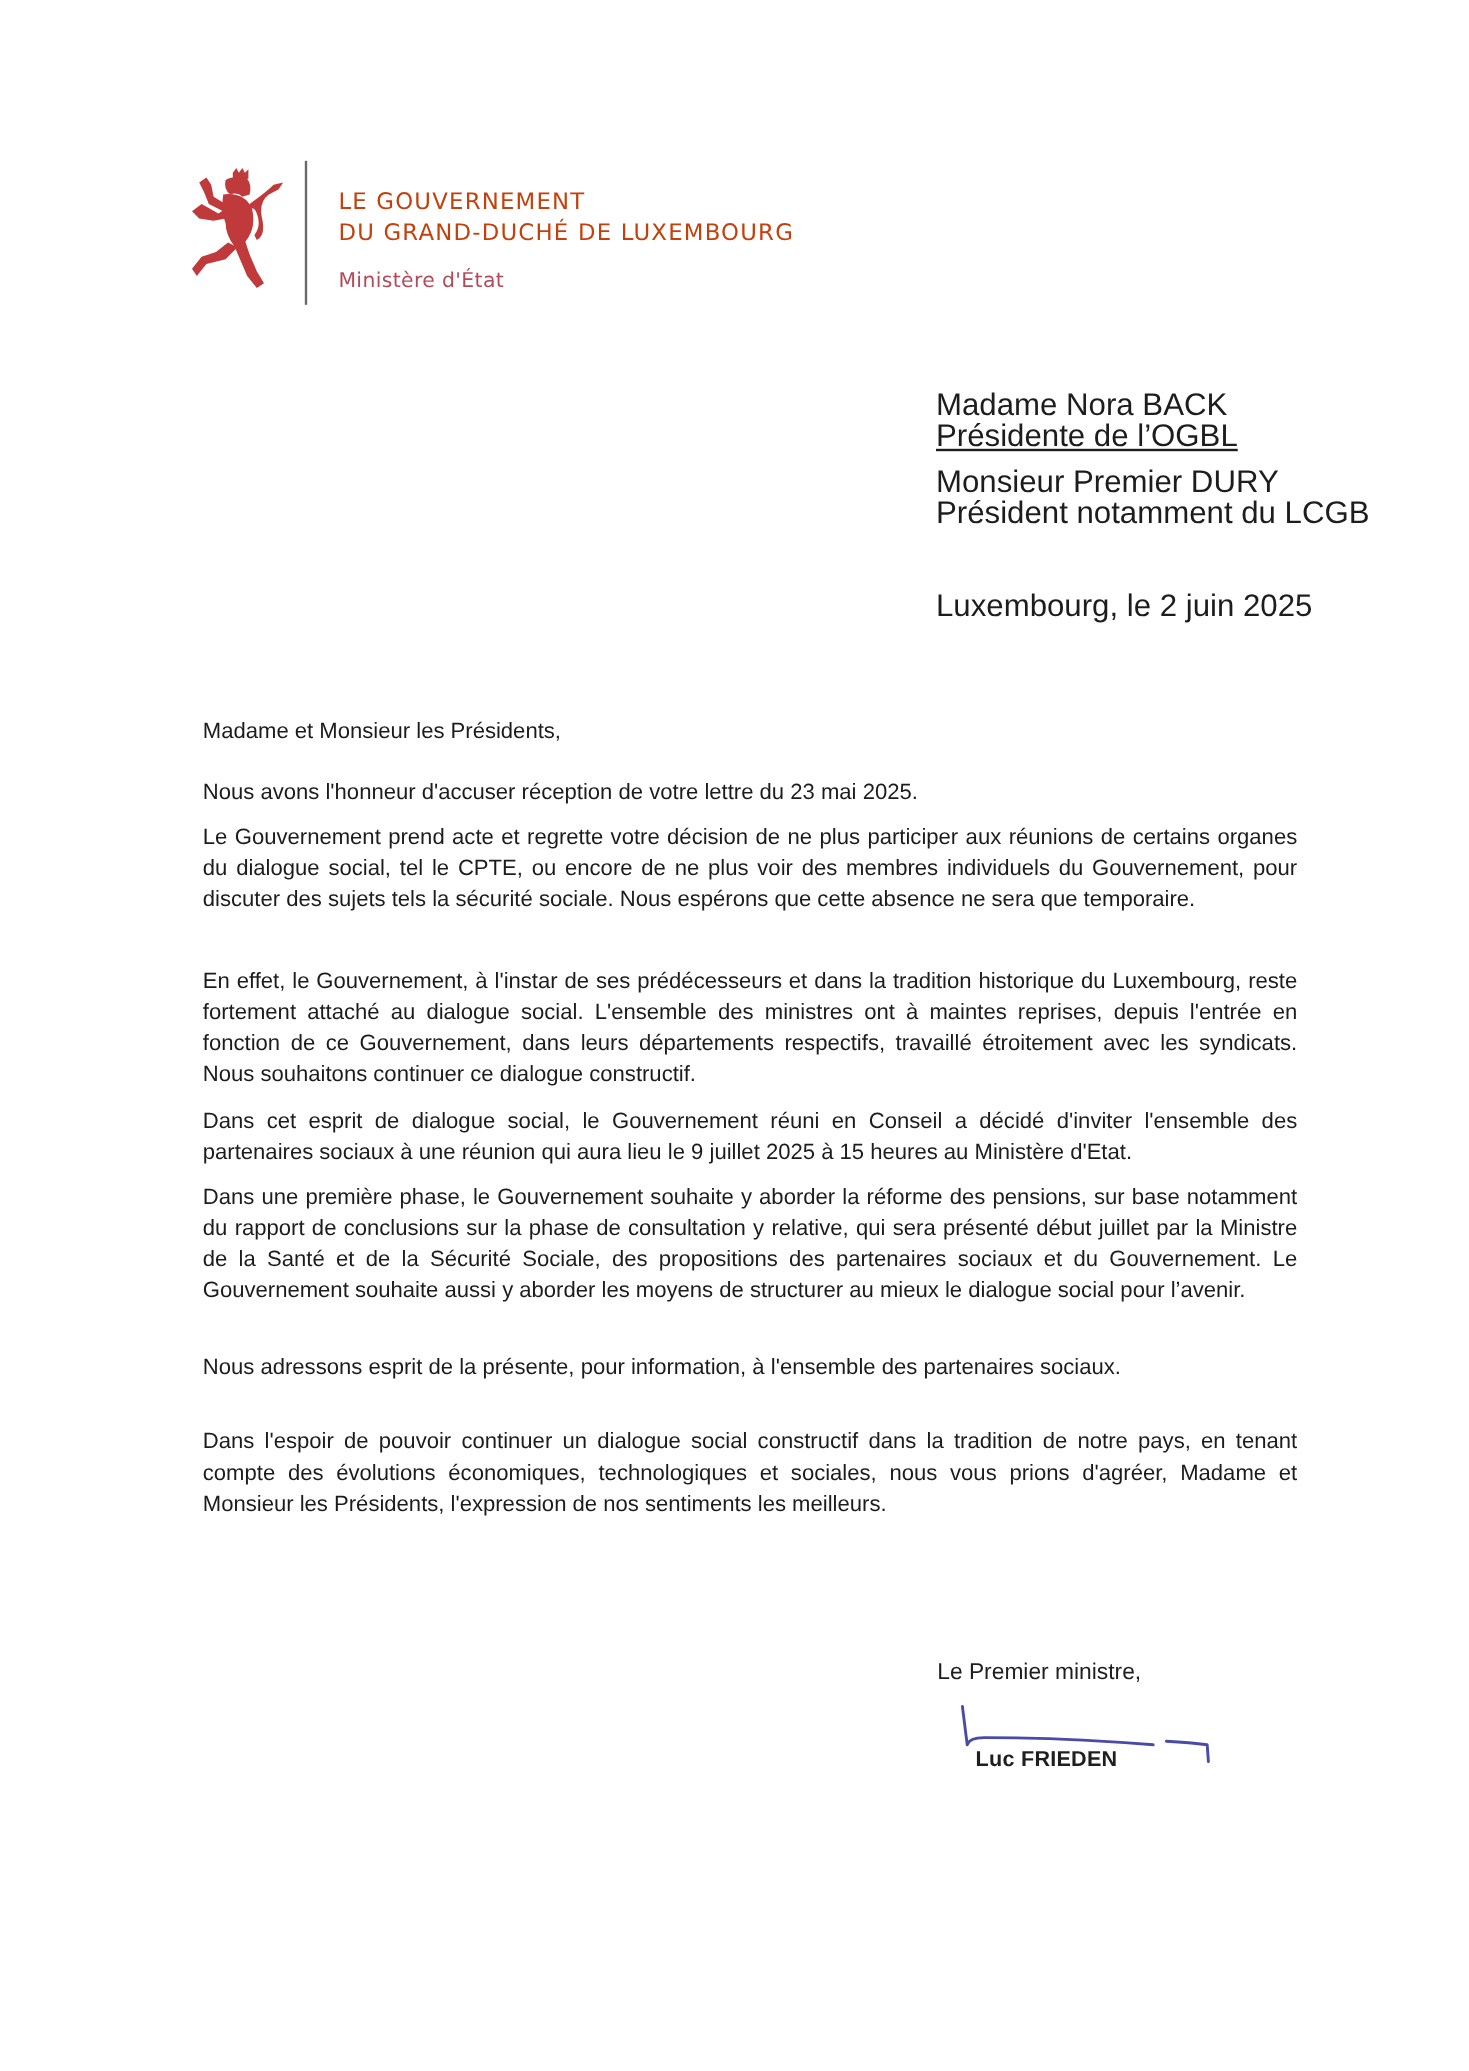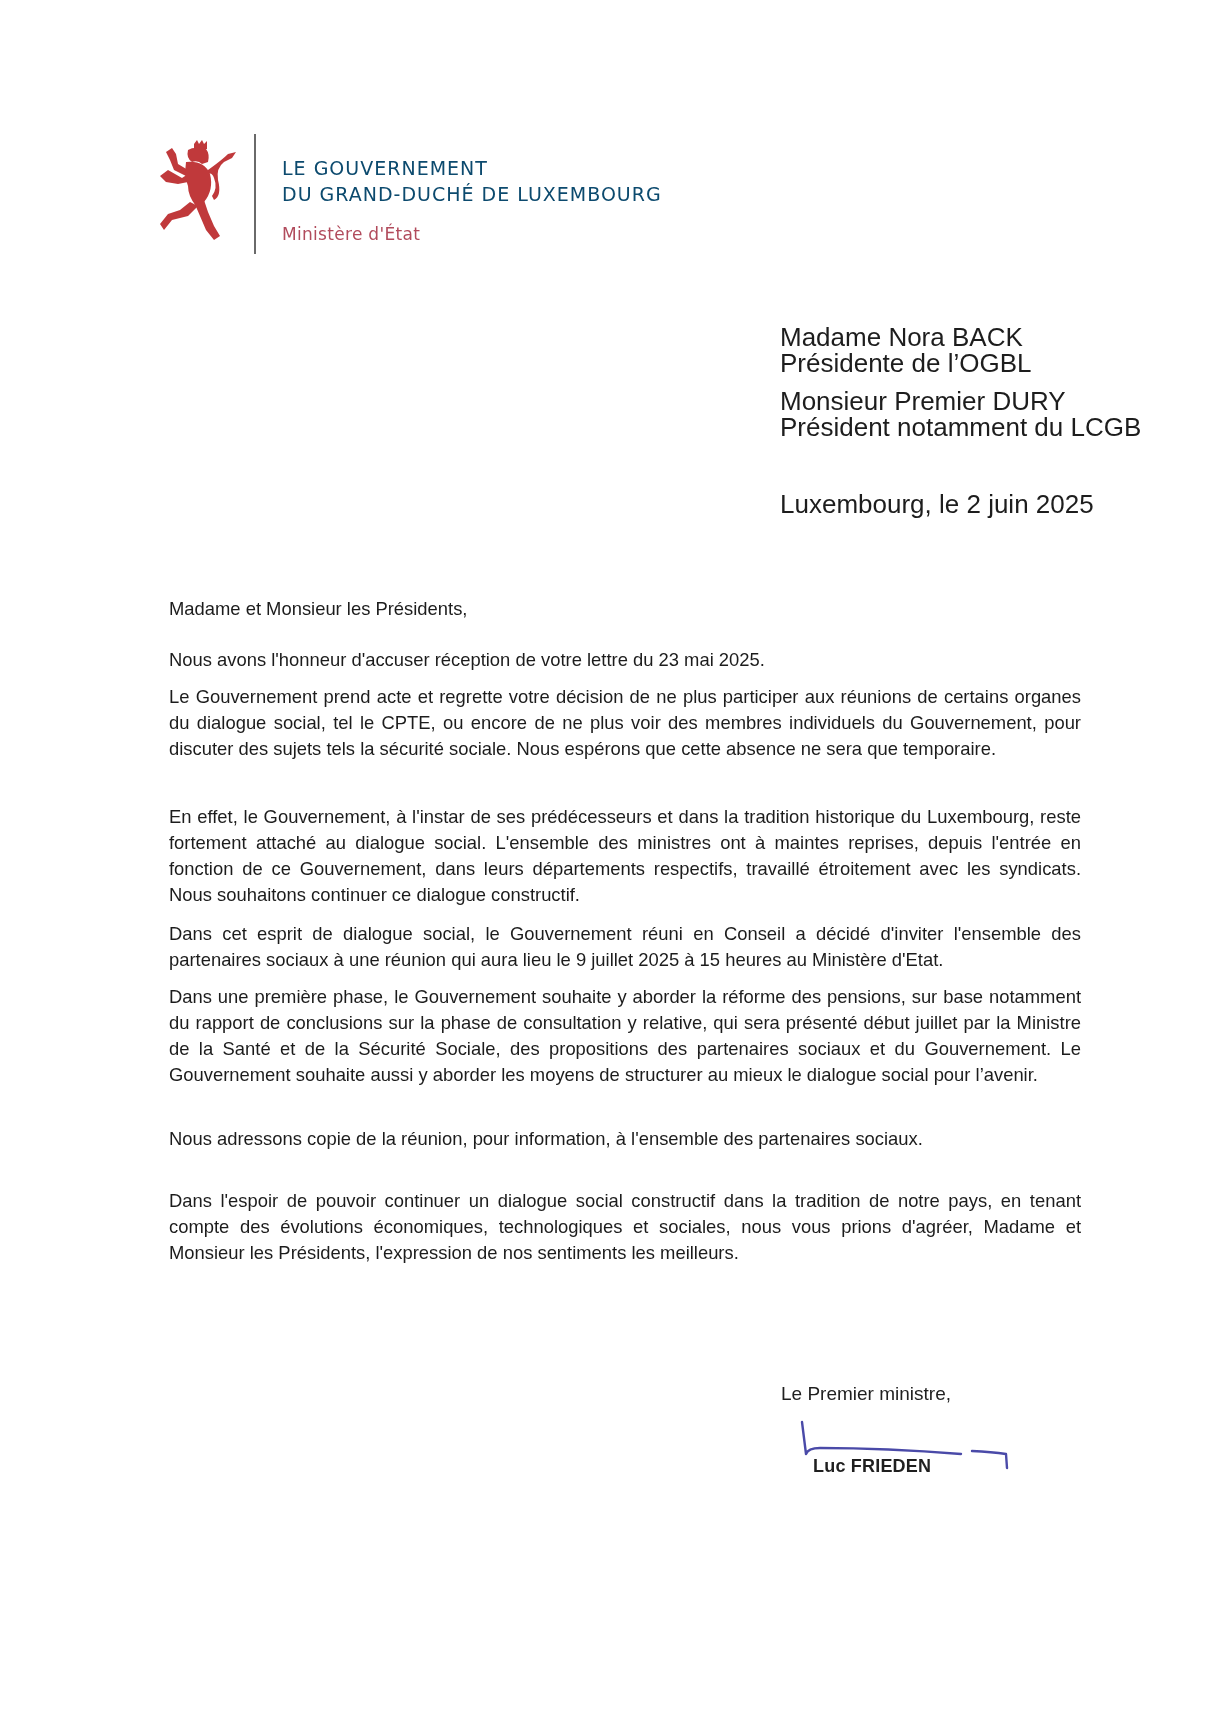--- a/index.html
+++ b/index.html
@@ -1,21 +1,21 @@
 <!DOCTYPE html>
 <html><head>
 <meta charset="utf-8">
 <style>
   html, body { margin: 0; padding: 0; background: #ffffff; }
   body { width: 1224px; height: 1726px; position: relative; overflow: hidden;
          font-family: "Liberation Sans", "DejaVu Sans", sans-serif; color: #1f1f1f; }
   .abs { position: absolute; }
   .logo { left: 158px; top: 140px; width: 80px; height: 104px; }
   .vline { left: 254px; top: 134px; width: 2px; height: 120px; background: #6a6a6a; }
-  .hdr { left: 282px; font-family: "DejaVu Sans", sans-serif; letter-spacing: 1px; color: #0c4a6e; font-size: 19px; line-height: 24px; white-space: nowrap; }
+  .hdr { left: 282px; font-family: "DejaVu Sans", sans-serif; letter-spacing: 1px; color: #c2410c; font-size: 19px; line-height: 24px; white-space: nowrap; }
   .hdr1 { top: 156px; }
   .hdr2 { top: 182px; }
   .hdr3 { top: 210px; font-size: 17px; letter-spacing: 0.3px; color: #b14b5c; margin-top: 12px; }
   .addr { left: 780px; font-size: 26px; line-height: 26px; white-space: nowrap; color: #1d1d1d; }
   .body-text { left: 157px; width: 912px; font-size: 18.4px; line-height: 26px; color: #1c1c1c; text-align: justify; margin-left: 12px; }
   .body-text p { margin: 0; }
   .sal { top: 596px; }
   .p1 { top: 647px; }
   .p2 { top: 684px; }
   .p3 { top: 804px; }
@@ -50,21 +50,21 @@
       <path d="M32 62 L40 66 L30 76 L14 80 L6 90 L2 84 L10 74 L22 70 Z"></path>
     </g>
   </svg>
 </div>
 <div class="abs vline"></div>
 <div class="abs hdr hdr1">LE GOUVERNEMENT</div>
 <div class="abs hdr hdr2">DU GRAND-DUCHÉ DE LUXEMBOURG</div>
 <div class="abs hdr hdr3">Ministère d'État</div>
 
 <div class="abs addr" style="top:324px;">Madame Nora BACK</div>
-<div class="abs addr" style="top:350px;">Présidente de l’OGBL</div>
+<div class="abs addr" style="top:350px;text-decoration:underline;">Présidente de l’OGBL</div>
 <div class="abs addr" style="top:388px;">Monsieur Premier DURY</div>
 <div class="abs addr" style="top:414px;">Président notamment du LCGB</div>
 <div class="abs addr" style="top:491px;">Luxembourg, le 2 juin 2025</div>
 
 <div class="abs body-text sal">Madame et Monsieur les Présidents,</div>
 <div class="abs body-text p1">
     <p class="last-line">Nous avons l'honneur d'accuser réception de votre lettre du 23 mai 2025.</p>
   </div>
 <div class="abs body-text p2">
     <p>Le Gouvernement prend acte et regrette votre décision de ne plus participer aux réunions de certains organes du dialogue social, tel le CPTE, ou encore de ne plus voir des membres individuels du Gouvernement, pour discuter des sujets tels la sécurité sociale. Nous espérons que cette absence ne sera que temporaire.</p>
@@ -72,21 +72,21 @@
 <div class="abs body-text p3">
     <p>En effet, le Gouvernement, à l'instar de ses prédécesseurs et dans la tradition historique du Luxembourg, reste fortement attaché au dialogue social. L'ensemble des ministres ont à maintes reprises, depuis l'entrée en fonction de ce Gouvernement, dans leurs départements respectifs, travaillé étroitement avec les syndicats. Nous souhaitons continuer ce dialogue constructif.</p>
   </div>
 <div class="abs body-text p4">
     <p>Dans cet esprit de dialogue social, le Gouvernement réuni en Conseil a décidé d'inviter l'ensemble des partenaires sociaux à une réunion qui aura lieu le 9 juillet 2025 à 15 heures au Ministère d'Etat.</p>
   </div>
 <div class="abs body-text p5">
     <p>Dans une première phase, le Gouvernement souhaite y aborder la réforme des pensions, sur base notamment du rapport de conclusions sur la phase de consultation y relative, qui sera présenté début juillet par la Ministre de la Santé et de la Sécurité Sociale, des propositions des partenaires sociaux et du Gouvernement. Le Gouvernement souhaite aussi y aborder les moyens de structurer au mieux le dialogue social pour l’avenir.</p>
   </div>
 <div class="abs body-text p6">
-    <p class="last-line">Nous adressons copie de la réunion, pour information, à l'ensemble des partenaires sociaux.</p>
+    <p class="last-line">Nous adressons esprit de la présente, pour information, à l'ensemble des partenaires sociaux.</p>
   </div>
 <div class="abs body-text p7">
     <p>Dans l'espoir de pouvoir continuer un dialogue social constructif dans la tradition de notre pays, en tenant compte des évolutions économiques, technologiques et sociales, nous vous prions d'agréer, Madame et Monsieur les Présidents, l'expression de nos sentiments les meilleurs.</p>
   </div>
 
 <div class="abs closing">Le Premier ministre,</div>
 <div class="abs sig">
   <svg width="230" height="60" viewBox="0 0 230 60">
     <g fill="none" stroke="#4a4aa8" stroke-width="2.4" stroke-linecap="round" stroke-linejoin="round">
       <path d="M6 4 L10 36 Q12 30 24 30 Q90 30 165 36"></path>

